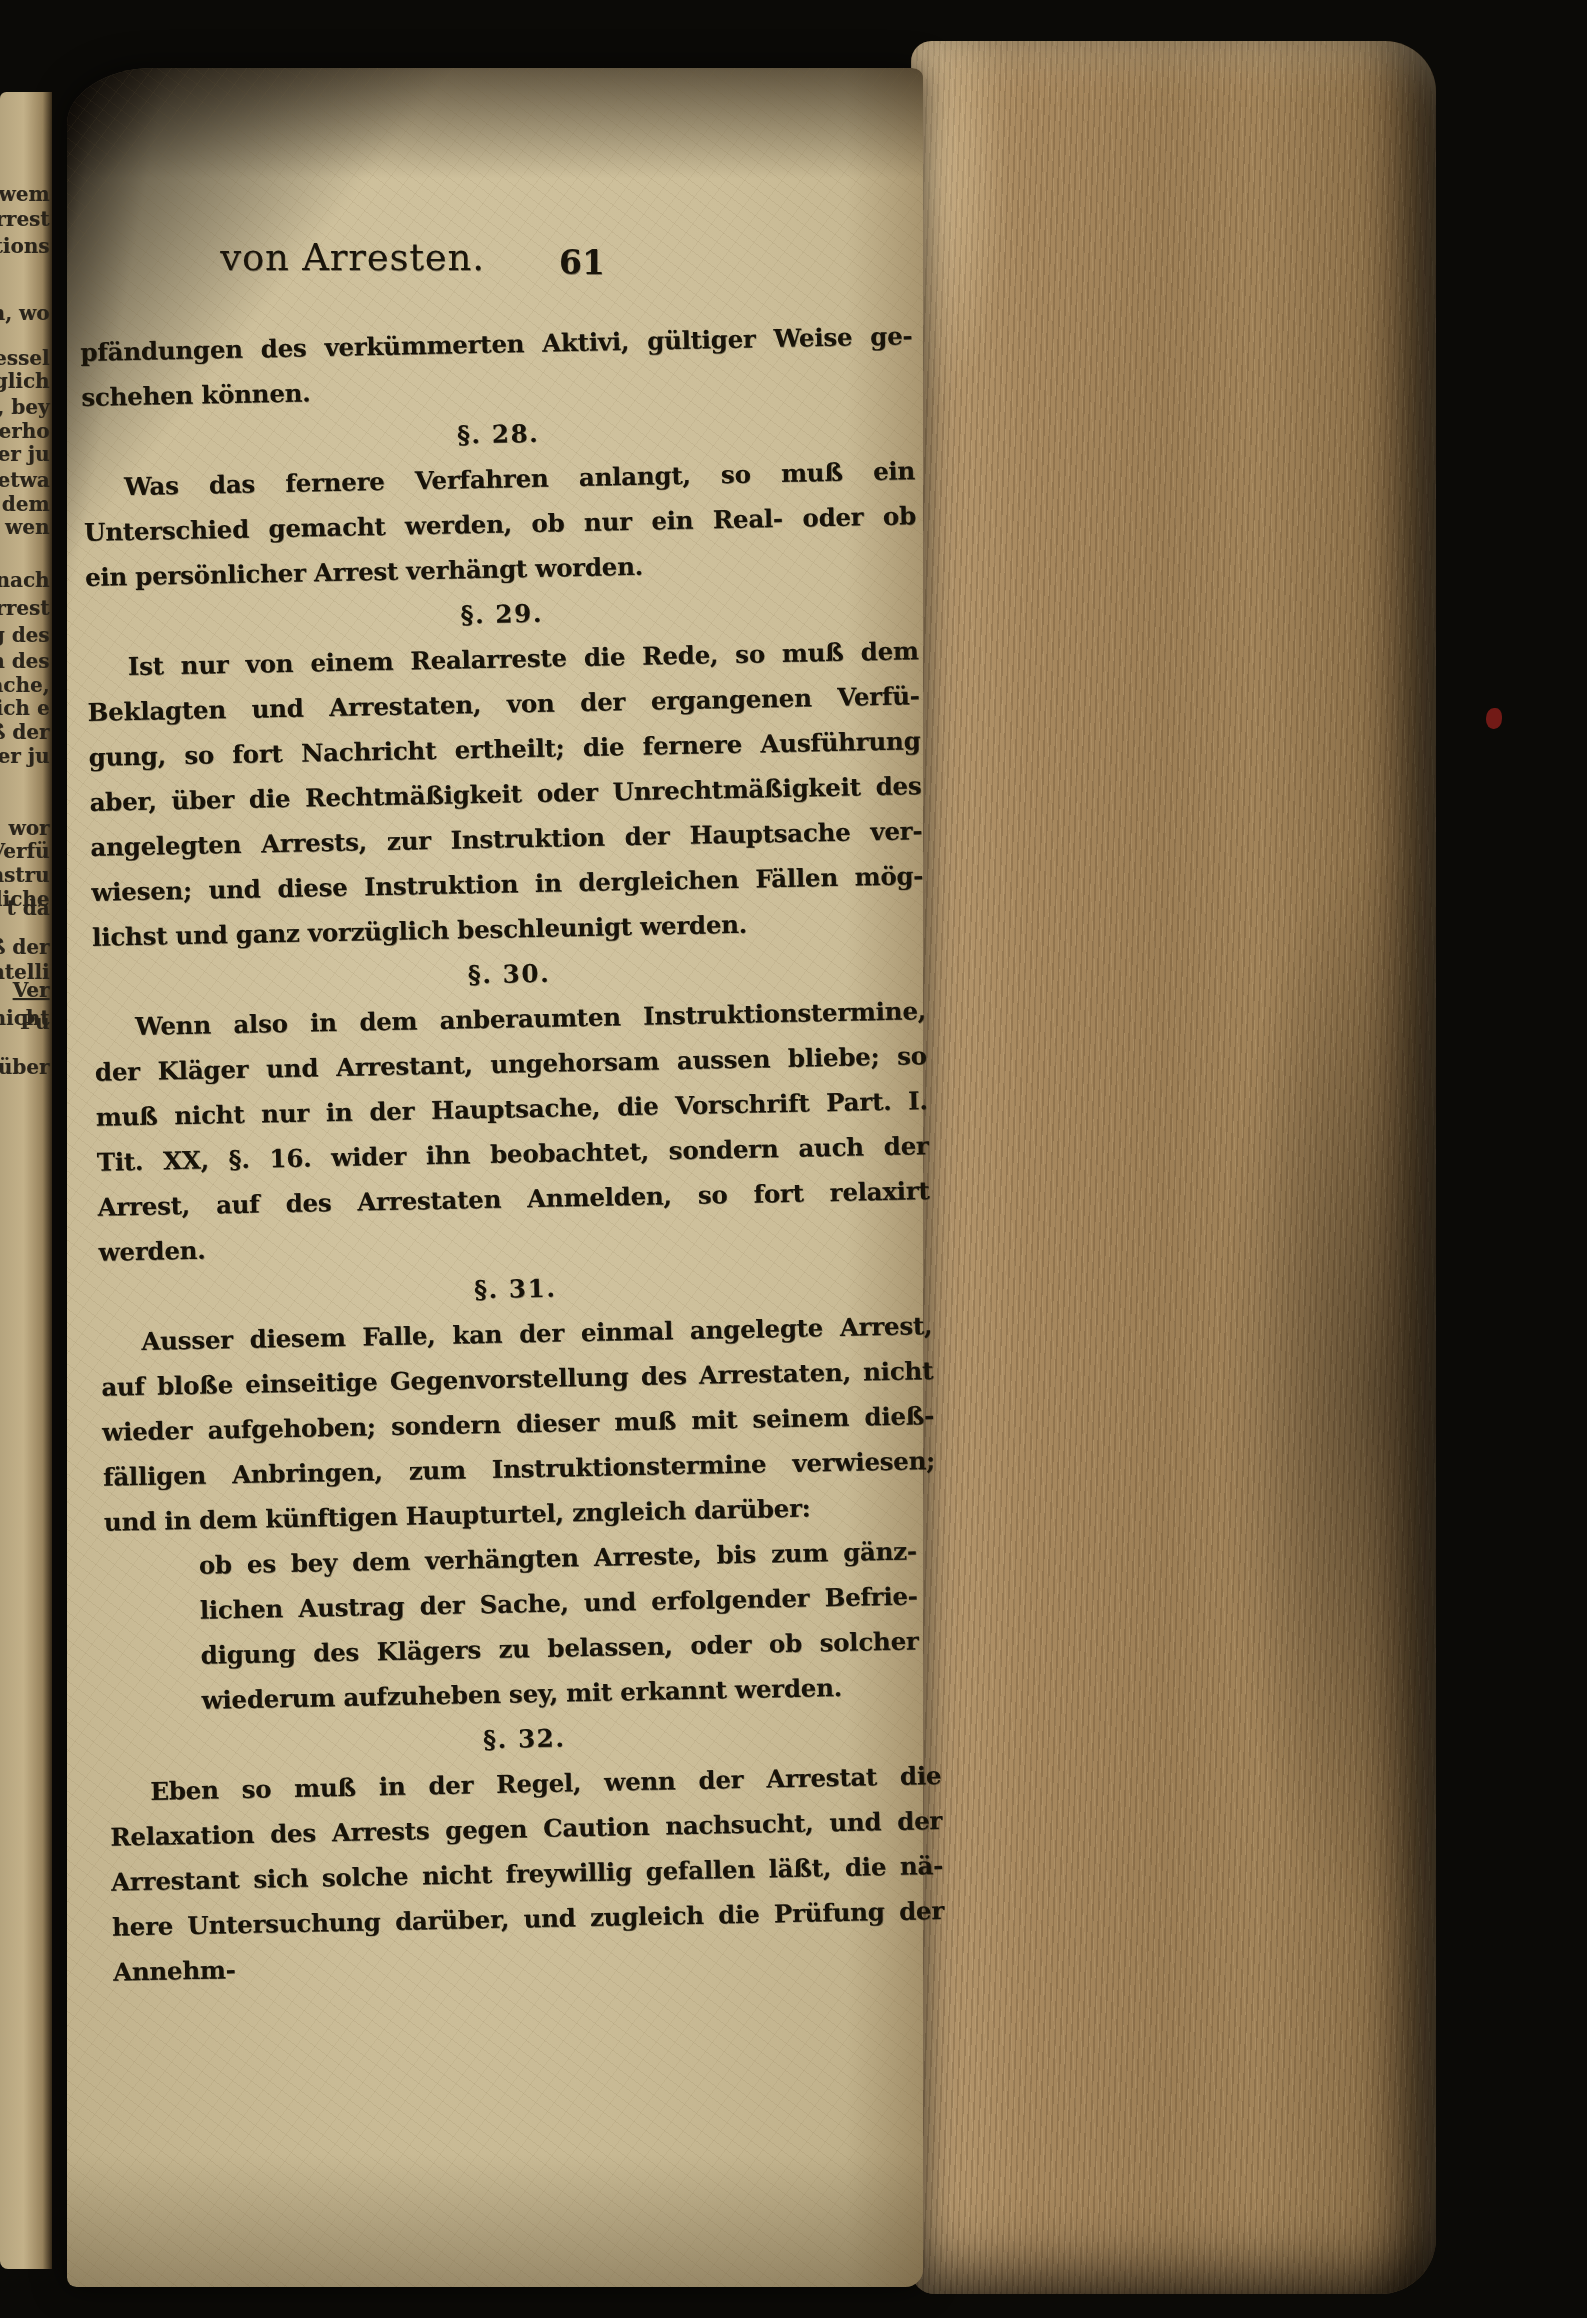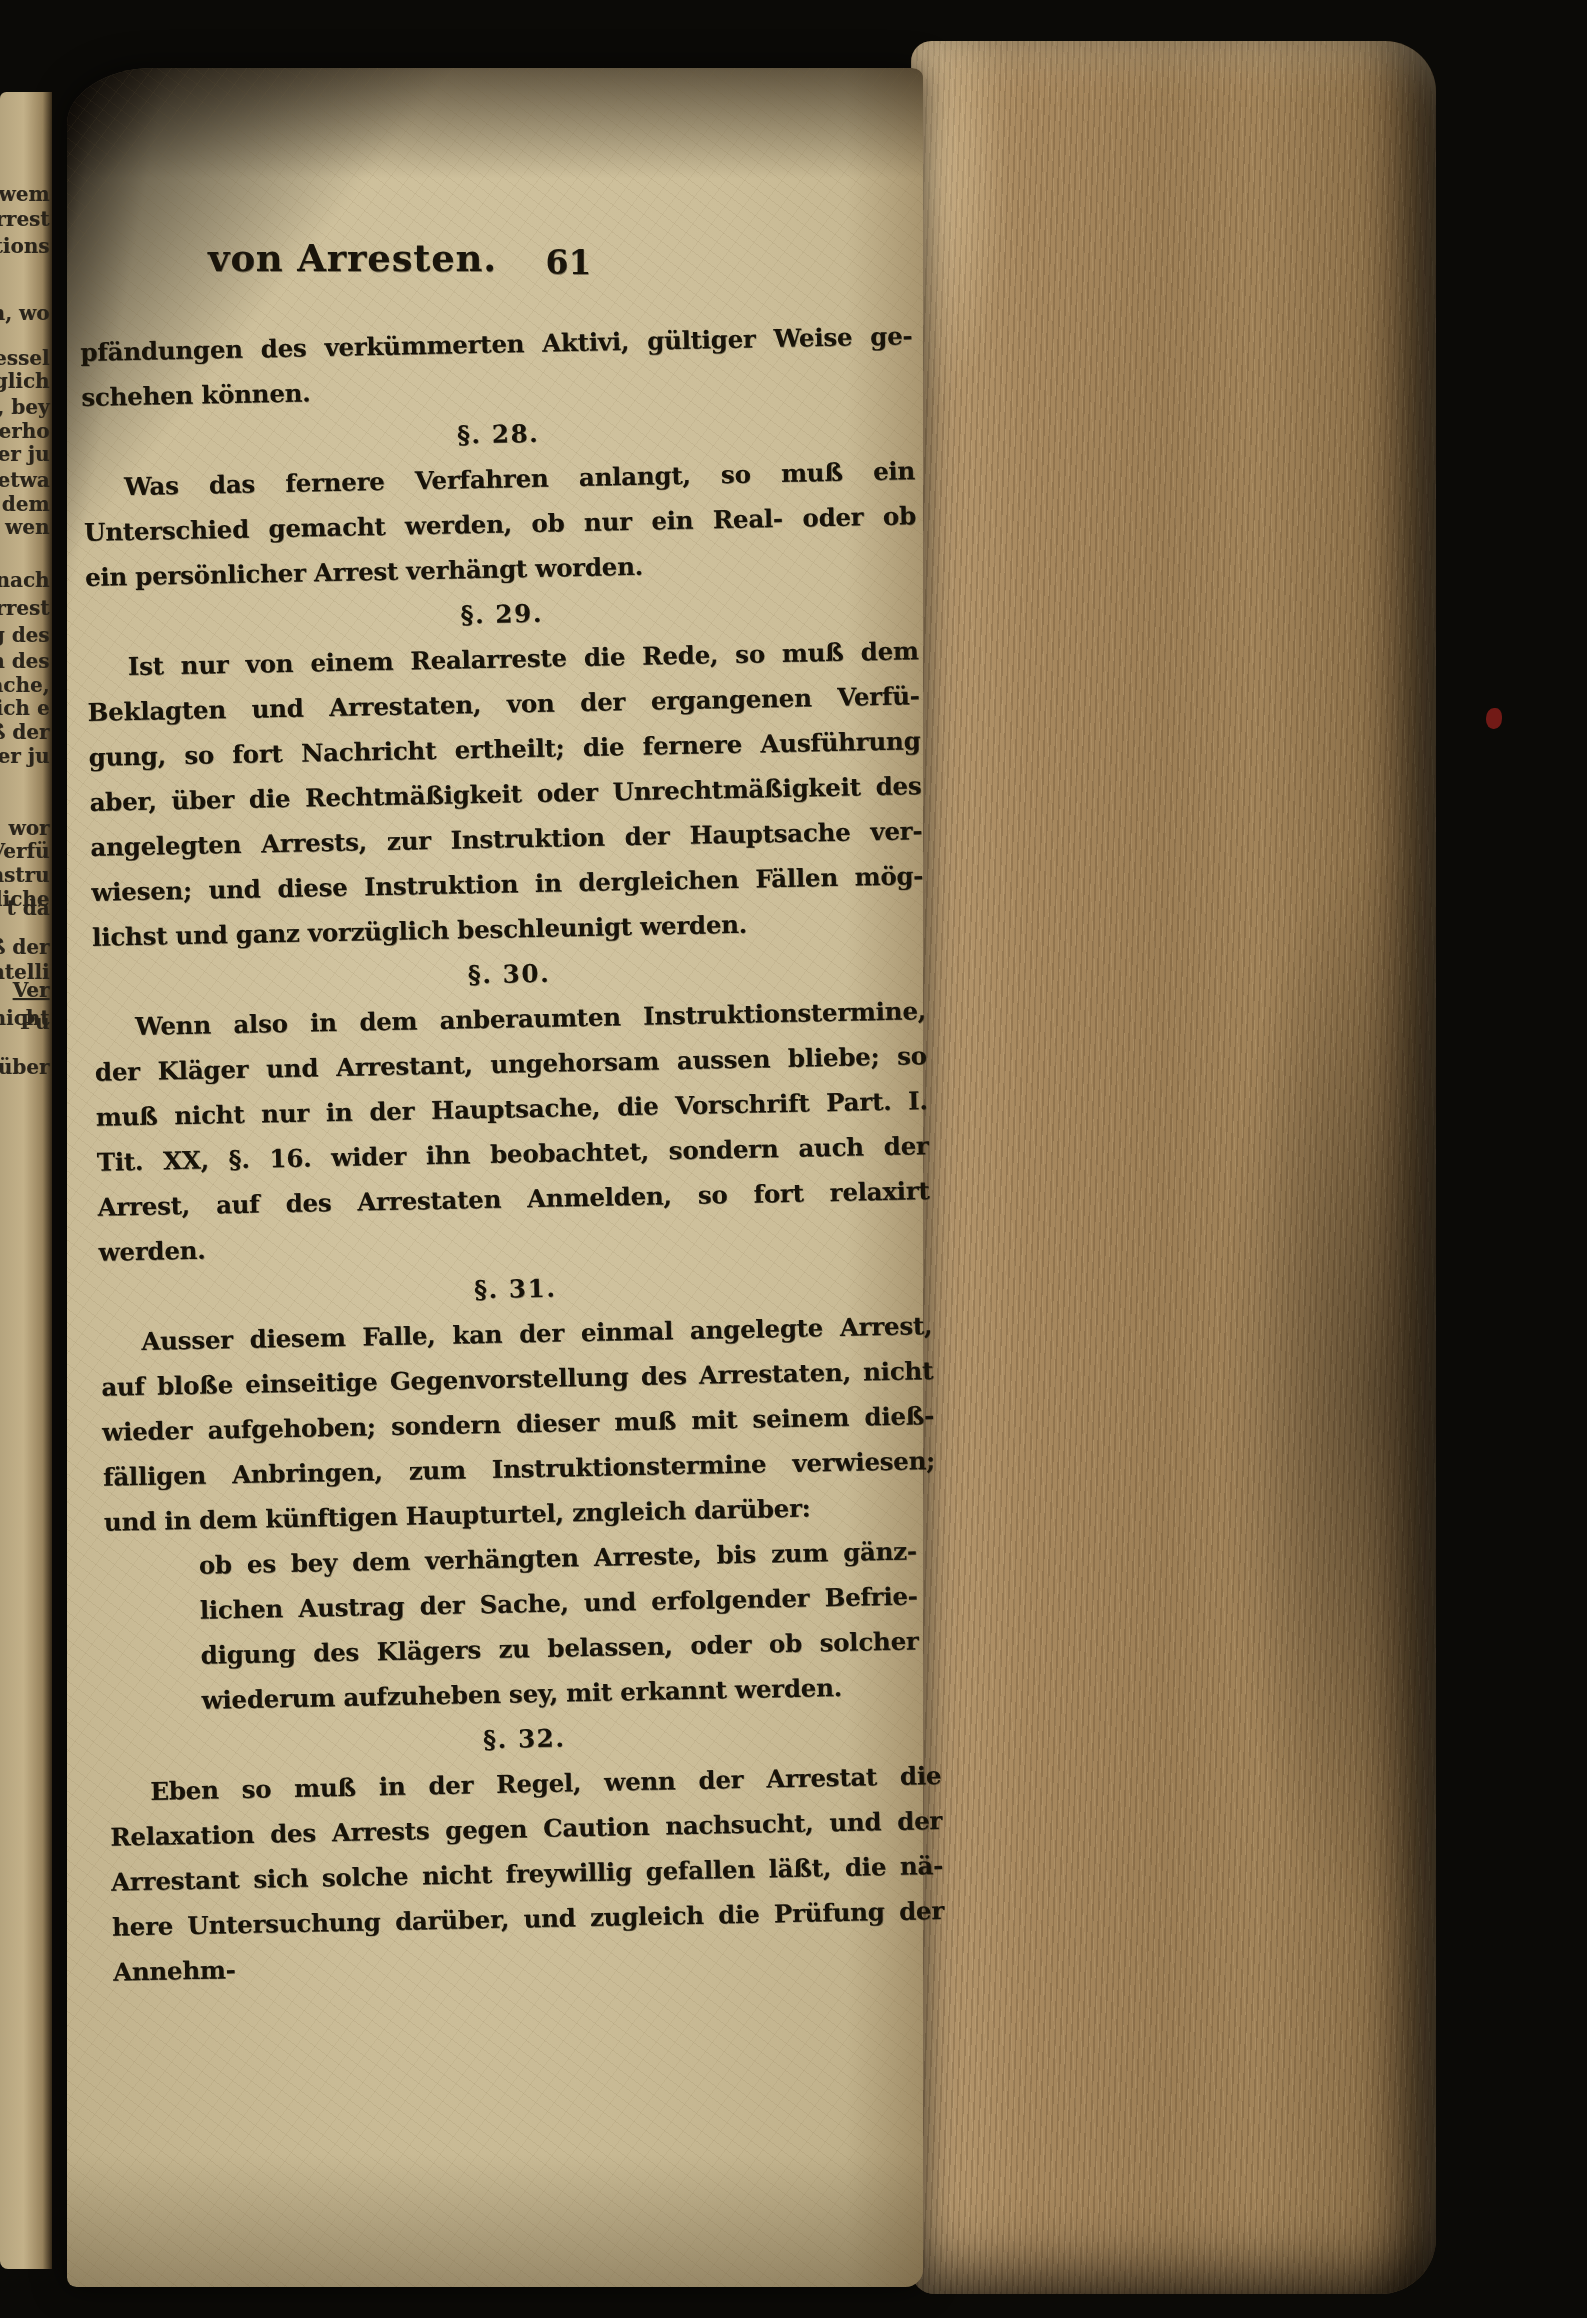--- a/index.html
+++ b/index.html
@@ -68,26 +68,26 @@
   }
   .page::after{ 
     content:"";position:absolute;inset:0;border-radius:inherit;pointer-events:none;
     background:
       repeating-linear-gradient(37deg, rgba(110,90,55,.10) 0 0.8px, rgba(0,0,0,0) 0.8px 11px),
       repeating-linear-gradient(-53deg, rgba(130,110,70,.09) 0 0.8px, rgba(0,0,0,0) 0.8px 15px);
   }
 
   .running-head{
     position:absolute;left:119px;top:168px;width:333px;
-    font-weight:bold;font-size:37px;color:#1a150b;text-align:center;
+    font-weight:normal;font-size:37px;color:#1a150b;text-align:center;
     text-shadow:0.5px 0.6px 0 rgba(26,21,11,.45);letter-spacing:0.8px;z-index:4;
   }
   .folio{
-    position:absolute;left:454px;top:175px;width:95px;
-    font-weight:bold;font-size:33px;color:#1a150b;text-align:center;
+    position:absolute;left:443px;top:175px;width:95px;
+    font-weight:bold;font-size:33px;color:#1a150b;text-align:right;
     text-shadow:0.5px 0.6px 0 rgba(26,21,11,.45);z-index:4;
   }
 
   .text-col{
     position:absolute;left:12.7px;top:262px;width:832px;z-index:4;
     transform:rotate(-1.15deg);transform-origin:0 0;
     font-weight:bold;font-size:24.6px;line-height:45px;letter-spacing:-0.3px;
     color:#181309;text-shadow:0.5px 0.6px 0 rgba(24,19,9,.42);
   }
   .line{text-align:justify;text-align-last:justify;}

